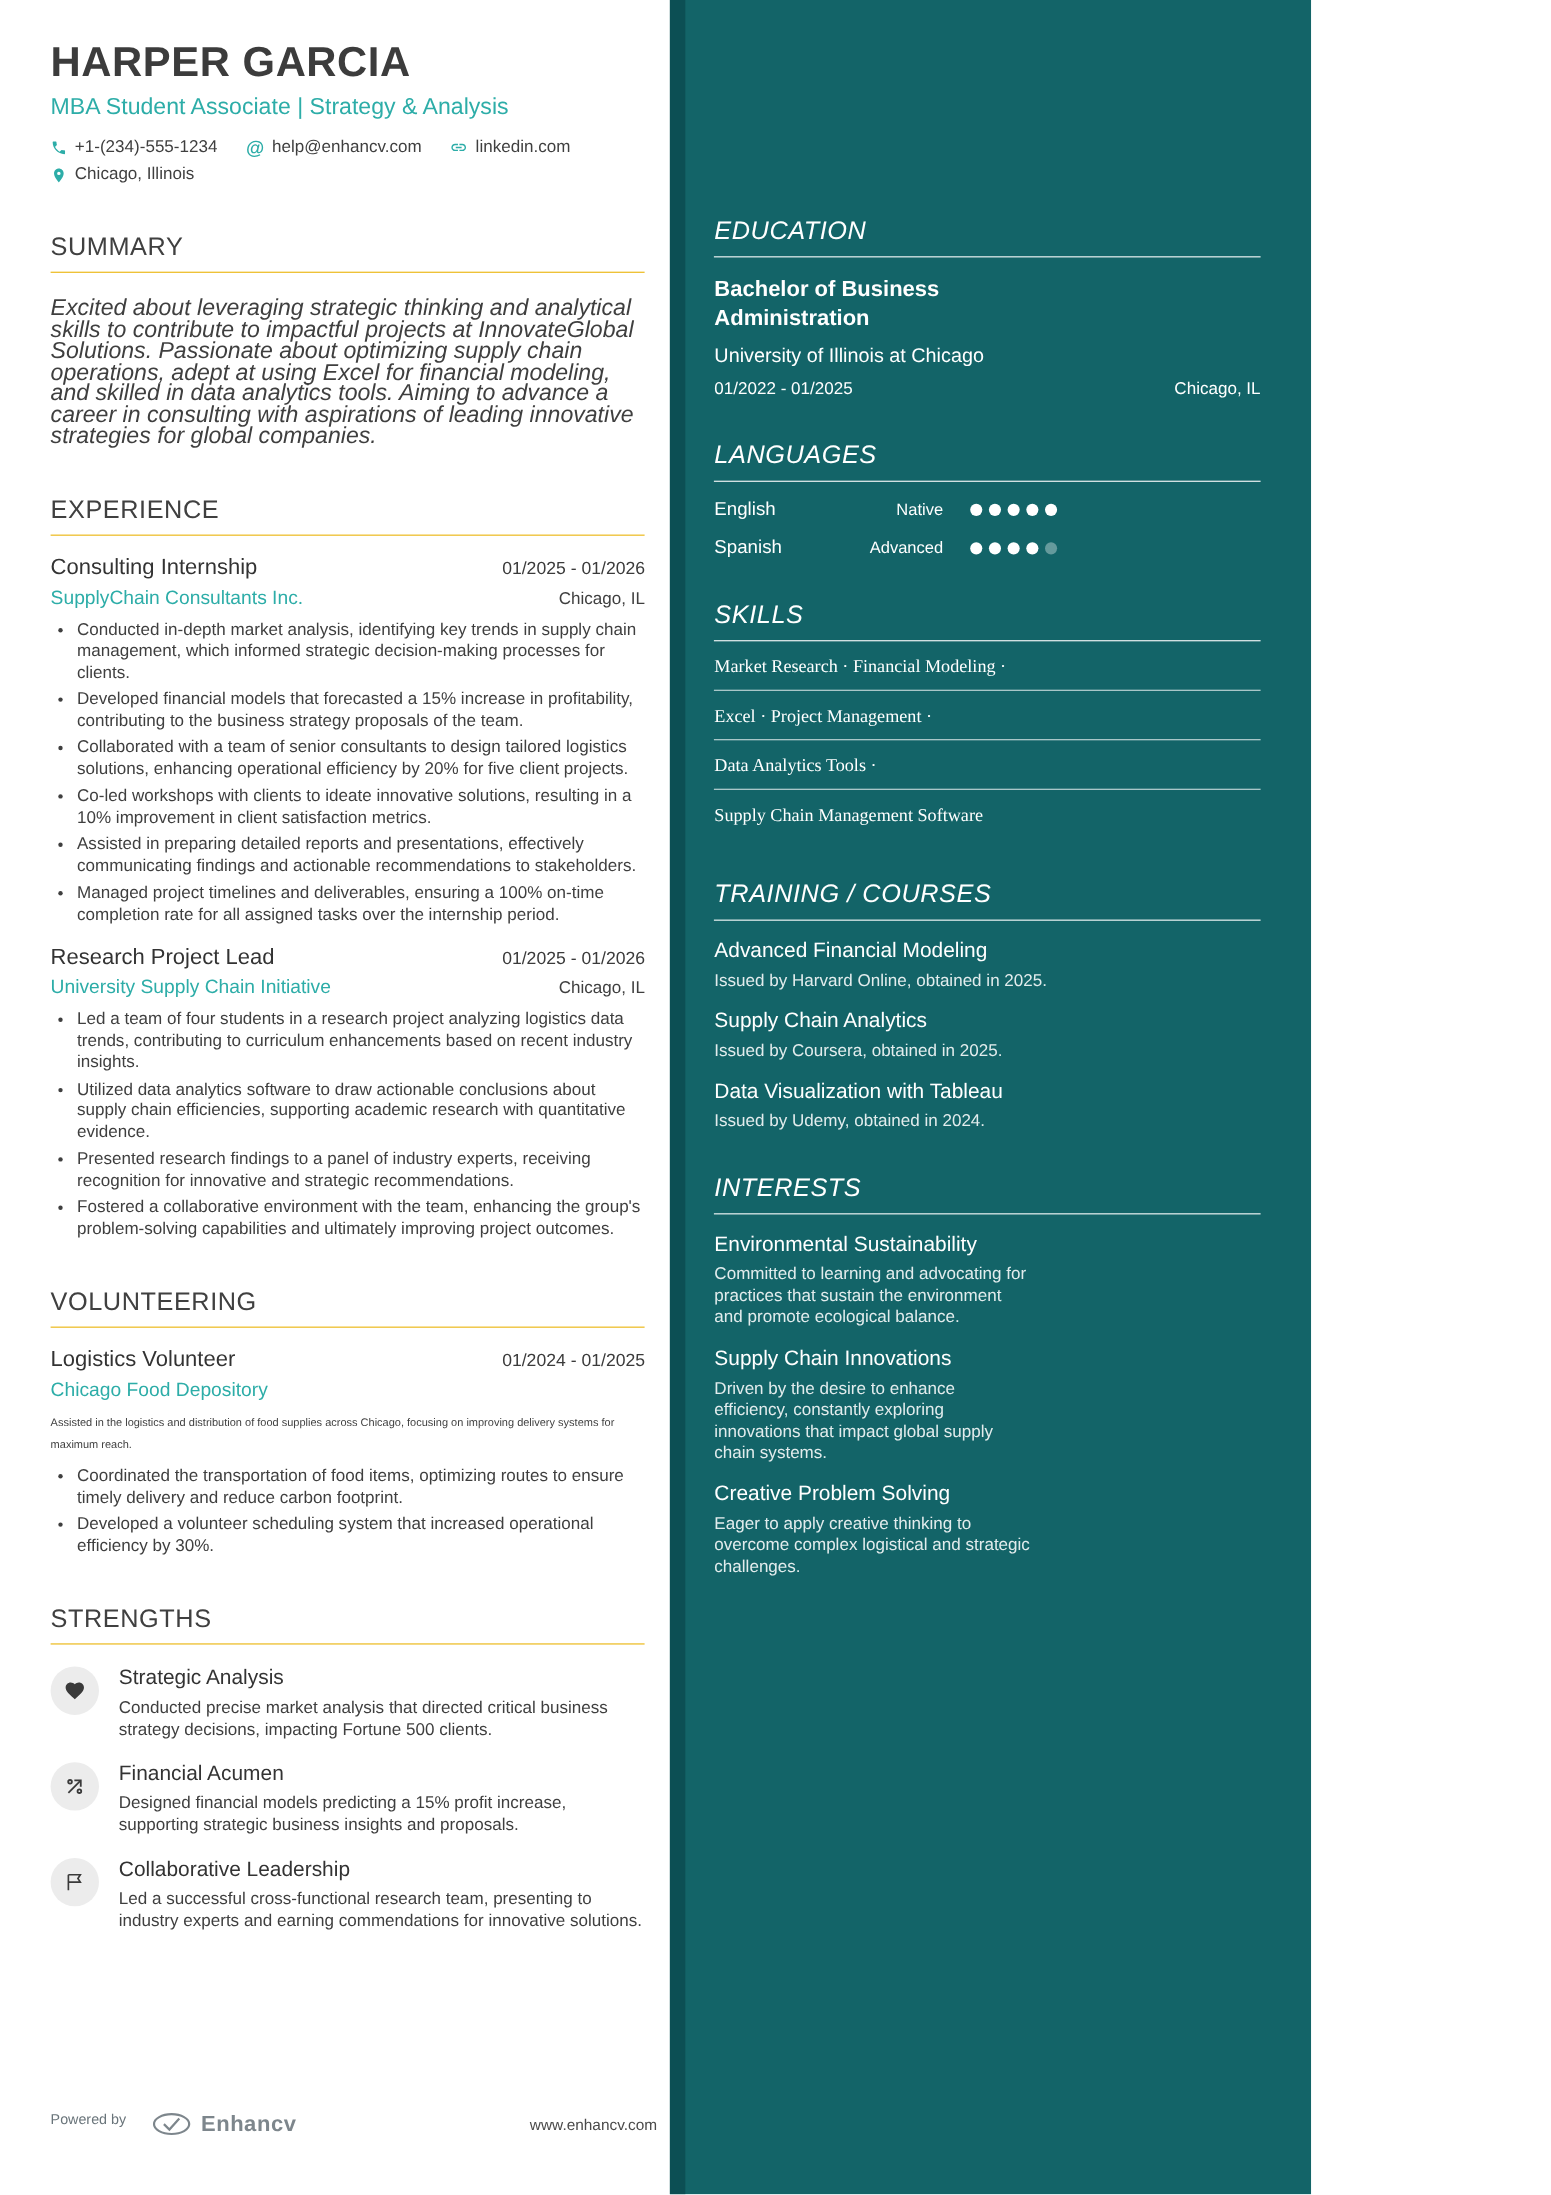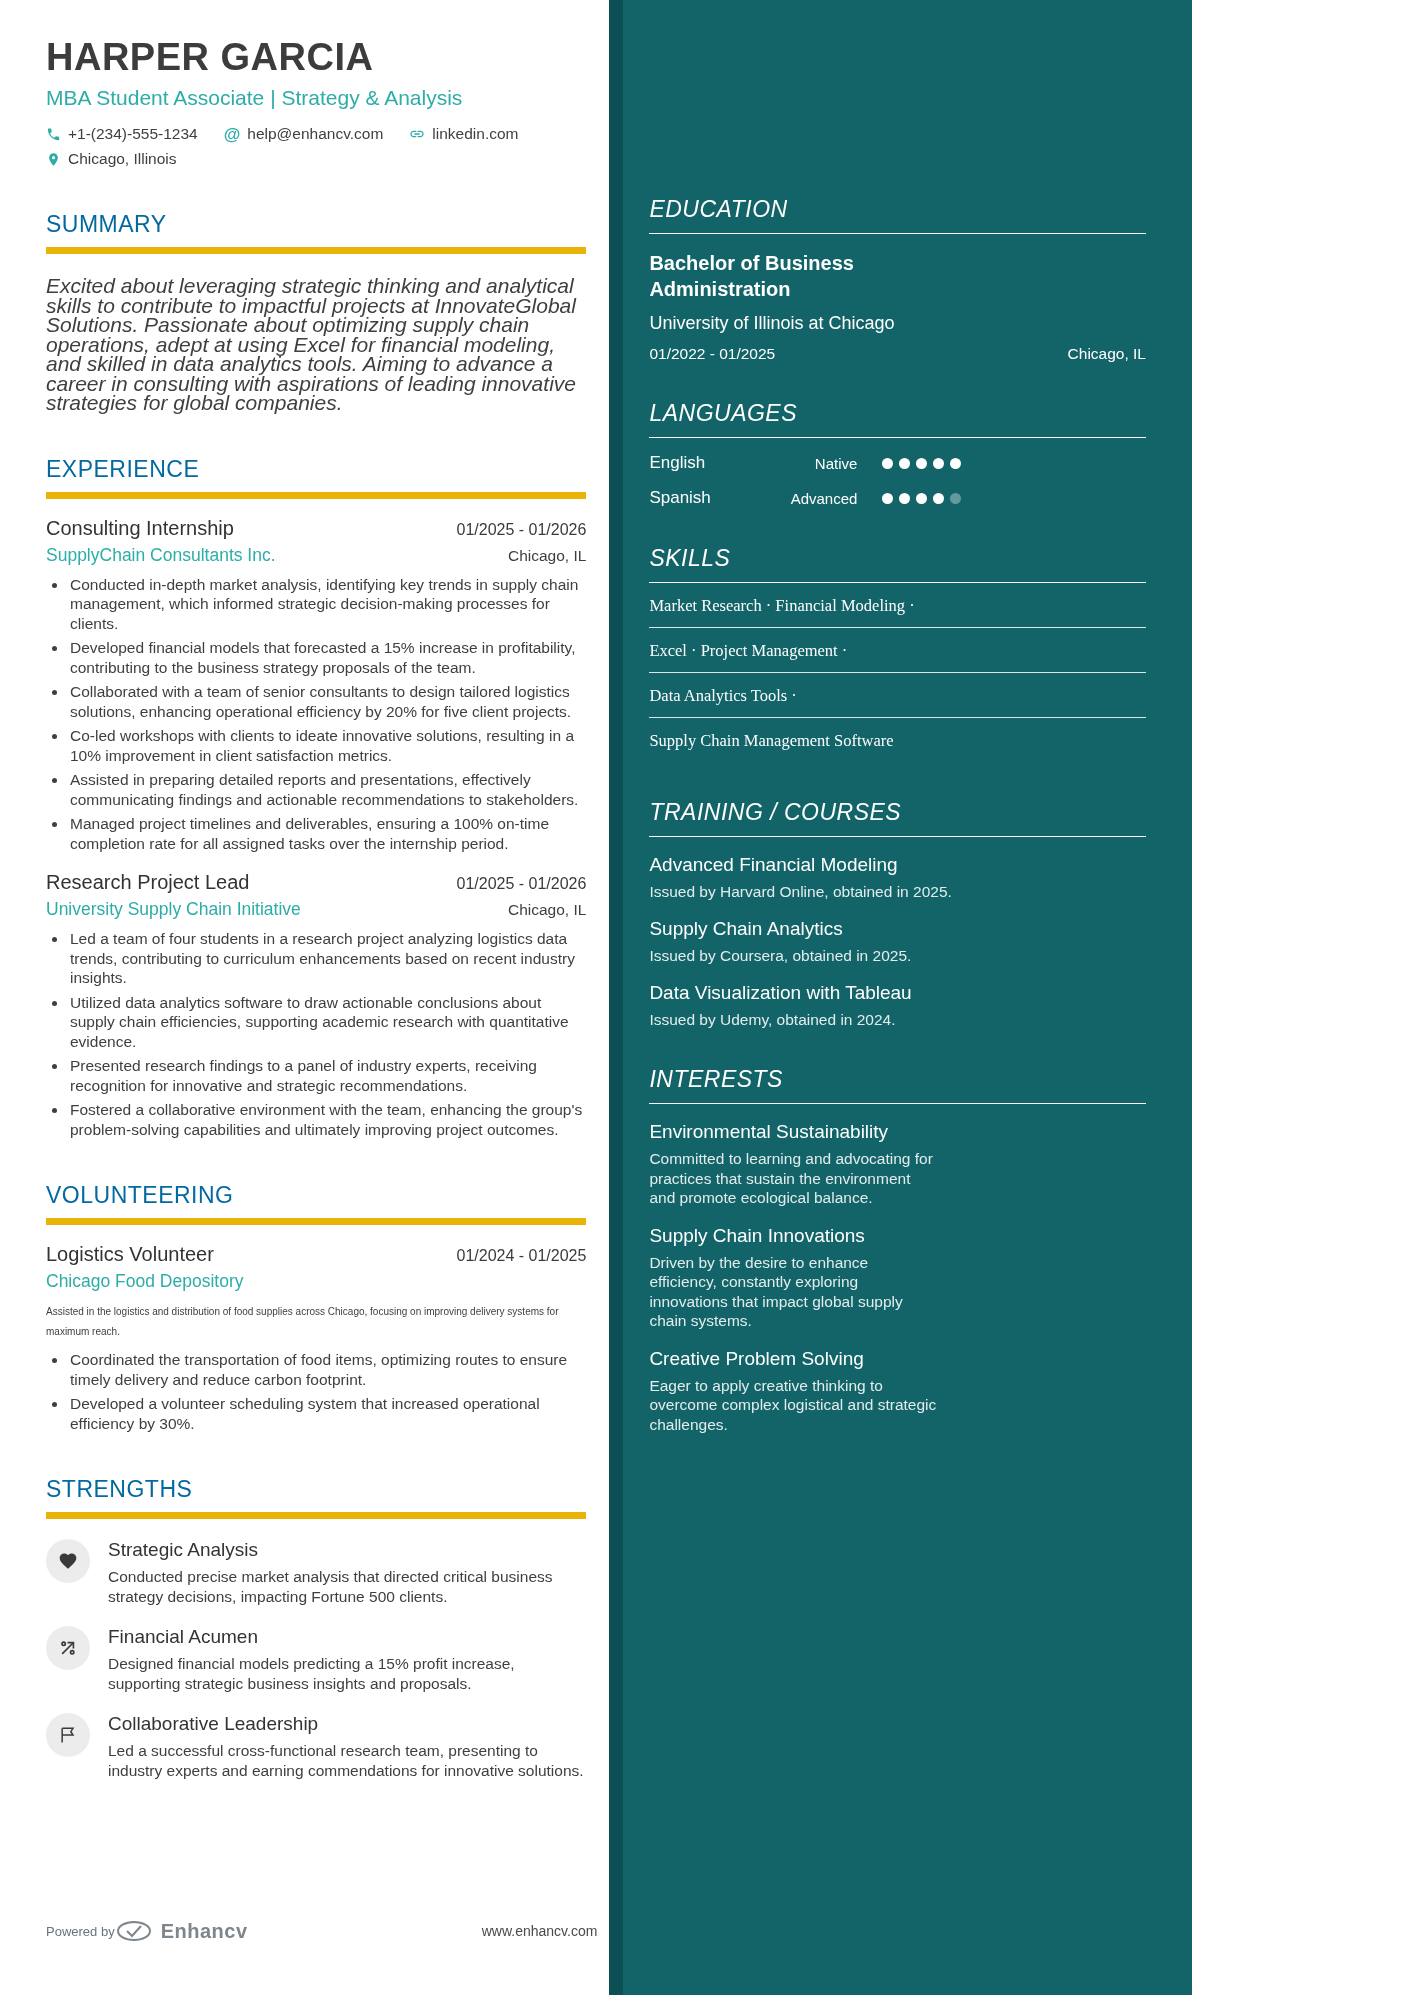--- a/index.html
+++ b/index.html
@@ -10,22 +10,22 @@
   .main { width:723px; padding:36px 23px 0 46px; position:relative; }
   .name { font-size:38px; font-weight:700; color:#3c3c3c; letter-spacing:0.5px; }
   .cand-title { font-size:21px; color:#2dada8; margin-top:7px; }
   .contact-row { display:flex; gap:26px; margin-top:15px; align-items:center; }
   .contact-row.second { margin-top:7px; }
   .contact-item { display:flex; align-items:center; gap:7px; font-size:15.5px; color:#3f3f3f; }
   .contact-item svg { flex:none; }
   .at-icon { color:#2dada8; font-size:17px; font-weight:700; line-height:1; }
 
   .section { margin-top:43px; }
-  .section-heading { font-size:23px; font-weight:400; color:#0369a1; letter-spacing:0.5px;
-                     padding-bottom:9px; border-bottom:7px solid #eab308; }
+  .section-heading { font-size:23px; font-weight:400; color:#404040; letter-spacing:0.5px;
+                     padding-bottom:9px; border-bottom:1px solid #eab308; }
   .body-text { margin-top:22px; font-size:21px; line-height:19.5px; color:#3f3f3f;font-style:italic; }
 
   .job { margin-top:18px; }
   .job-header { display:flex; justify-content:space-between; align-items:baseline; }
   .job-title { font-size:20px; font-weight:400; color:#333; }
   .job-dates { font-size:16px; color:#3b3b3b; }
   .job-subheader { display:flex; justify-content:space-between; align-items:baseline; margin-top:5px; }
   .company { font-size:17.5px; color:#2dada8; }
   .job-location { font-size:15.5px; color:#3f3f3f; }
   ul.bullets { margin-top:9px; padding-left:22px; }
@@ -34,21 +34,21 @@
   .vol-desc { margin-top:10px; font-size:10px; line-height:19.5px; color:#3f3f3f; }
 
   .strength { display:flex; gap:18px; margin-top:20px; }
   .strength-icon { width:44px; height:44px; border-radius:50%; background:#ececec;
                    display:flex; align-items:center; justify-content:center; flex:none; }
   .strength-title { font-size:19px; color:#333; font-weight:400; }
   .strength-desc { font-size:15.5px; line-height:19.5px; color:#3f3f3f; margin-top:6px; }
 
   .footer { position:absolute; left:46px; right:12px; bottom:52px;
             display:flex; align-items:center; justify-content:space-between; }
-  .footer-left { display:flex; align-items:center; }
+  .footer-left { display:flex; gap:22px; }
   .powered-by { font-size:13px; color:#69747a; }
   .brand-wrap { display:flex; align-items:center; gap:8px; }
   .brand-name { font-size:20px; color:#7d868c; font-weight:700; letter-spacing:0.5px; }
   .footer-site { font-size:14px; color:#4a4a4a; }
 
   
   .sidebar { width:687px; background:#136468; border-left:14px solid #0c4f54;
              color:#fff; padding:196px 46px 0 26px; }
   .side-section { margin-top:37px; }
   .side-section.first { margin-top:0; }

